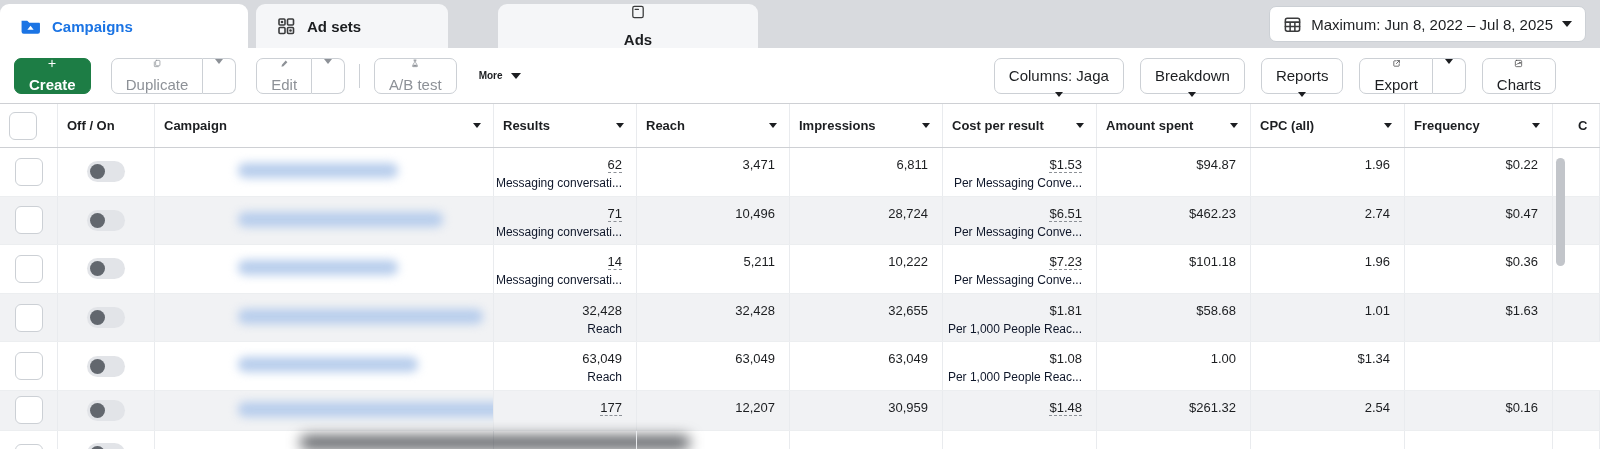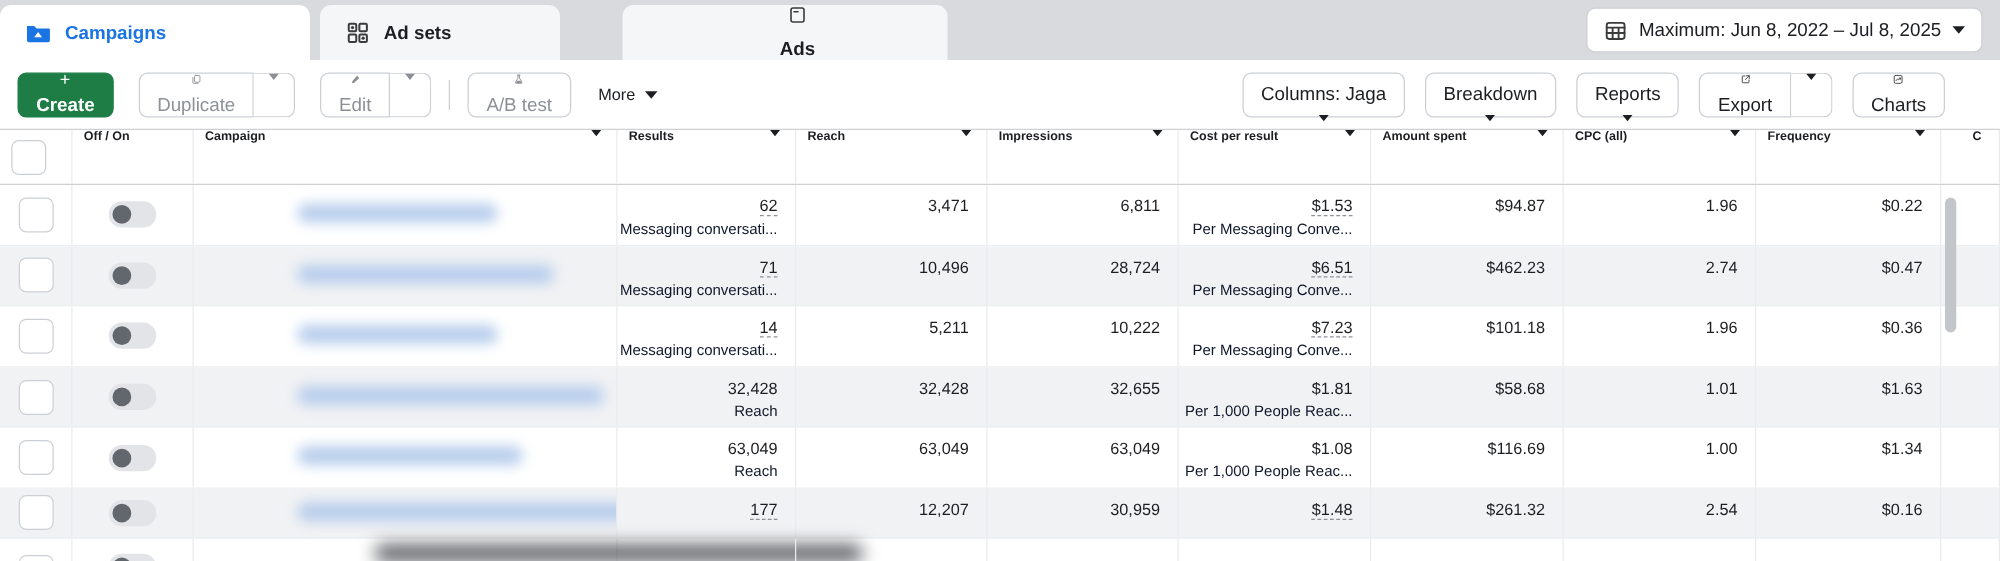--- a/index.html
+++ b/index.html
@@ -31,33 +31,33 @@
   .btn { height:36px; display:inline-flex; align-items:center; gap:8px;
          padding:0 14px; background:#fff; border:1px solid #ccd0d5;
          border-radius:7px; font-size:15px; font-weight:500; color:#1c1e21;
          cursor:pointer; white-space:nowrap;flex-direction:column; }
   .btn.green { background:#1d7d45; border-color:#1d7d45; color:#fff; font-weight:700; }
   .btn.disabled { color:#8d9197; }
   .split { display:inline-flex; }
   .split .btn.main { border-radius:7px 0 0 7px; }
   .split .btn.arrow { border-radius:0 7px 7px 0; border-left:none; padding:0 12px; }
   .vdivider { width:1px; height:24px; background:#ccd0d5; margin:0 14px; }
-  .more-btn { display:inline-flex; align-items:center; gap:8px; font-size:13px;
-              font-weight:400; margin-left:22px; cursor:pointer; }
+  .more-btn { display:inline-flex; align-items:center; gap:8px; font-size:10px;
+              font-weight:700; margin-left:22px; cursor:pointer; }
   .right-group { margin-left:auto; display:flex; align-items:center; gap:16px;
                  margin-right:30px; }
   .gap12 { margin-left:20px; }
 
   
   .table { position:relative; background:#fff; border-top:1px solid #ced0d4; }
   .trow { display:grid;
     grid-template-columns:58px 97px 339px 143px 153px 153px 154px 154px 154px 148px 1fr; }
   .trow > div { border-right:1px solid #e9ebee; position:relative; overflow:hidden; }
   .thead { height:44px; border-bottom:1px solid #ced0d4; }
-  .thead > div { display:flex; font-size:10px; font-weight:700;
+  .thead > div { display:flex; align-items:center; font-size:13px; font-weight:700;
                  padding:0 12px 0 9px; justify-content:space-between; cursor:pointer; }
   .thead .nosort { justify-content:flex-start; cursor:default; }
   .row { height:48.6px; border-bottom:1px solid #eceef0; }
   .row.shade { background:#f1f2f4; }
   .row.r6 { height:40px; }
   .row.r7 { height:19px; border-bottom:none; }
 
   .cbcell { display:flex; align-items:center; justify-content:center; }
   .cb { width:28px; height:28px; border:1.5px solid #ccd0d5; border-radius:6px;
         background:#fff; cursor:pointer; }
@@ -468,23 +468,20 @@
     <div class="num">
         <div class="val">63,049</div>
       </div>
     <div class="num">
         <div class="val">$1.08</div>
       <div class="sub">
           <span>Per 1,000 People Reac...</span>
         </div>
       </div>
     <div class="num">
-        <div class="val">$116.69</div>
-      </div>
-    <div class="num">
         <div class="val">1.00</div>
       </div>
     <div class="num">
         <div class="val">$1.34</div>
       </div>
     <div></div>
   </div>
 
   <div class="trow row r6 shade">
     <div class="cbcell">

